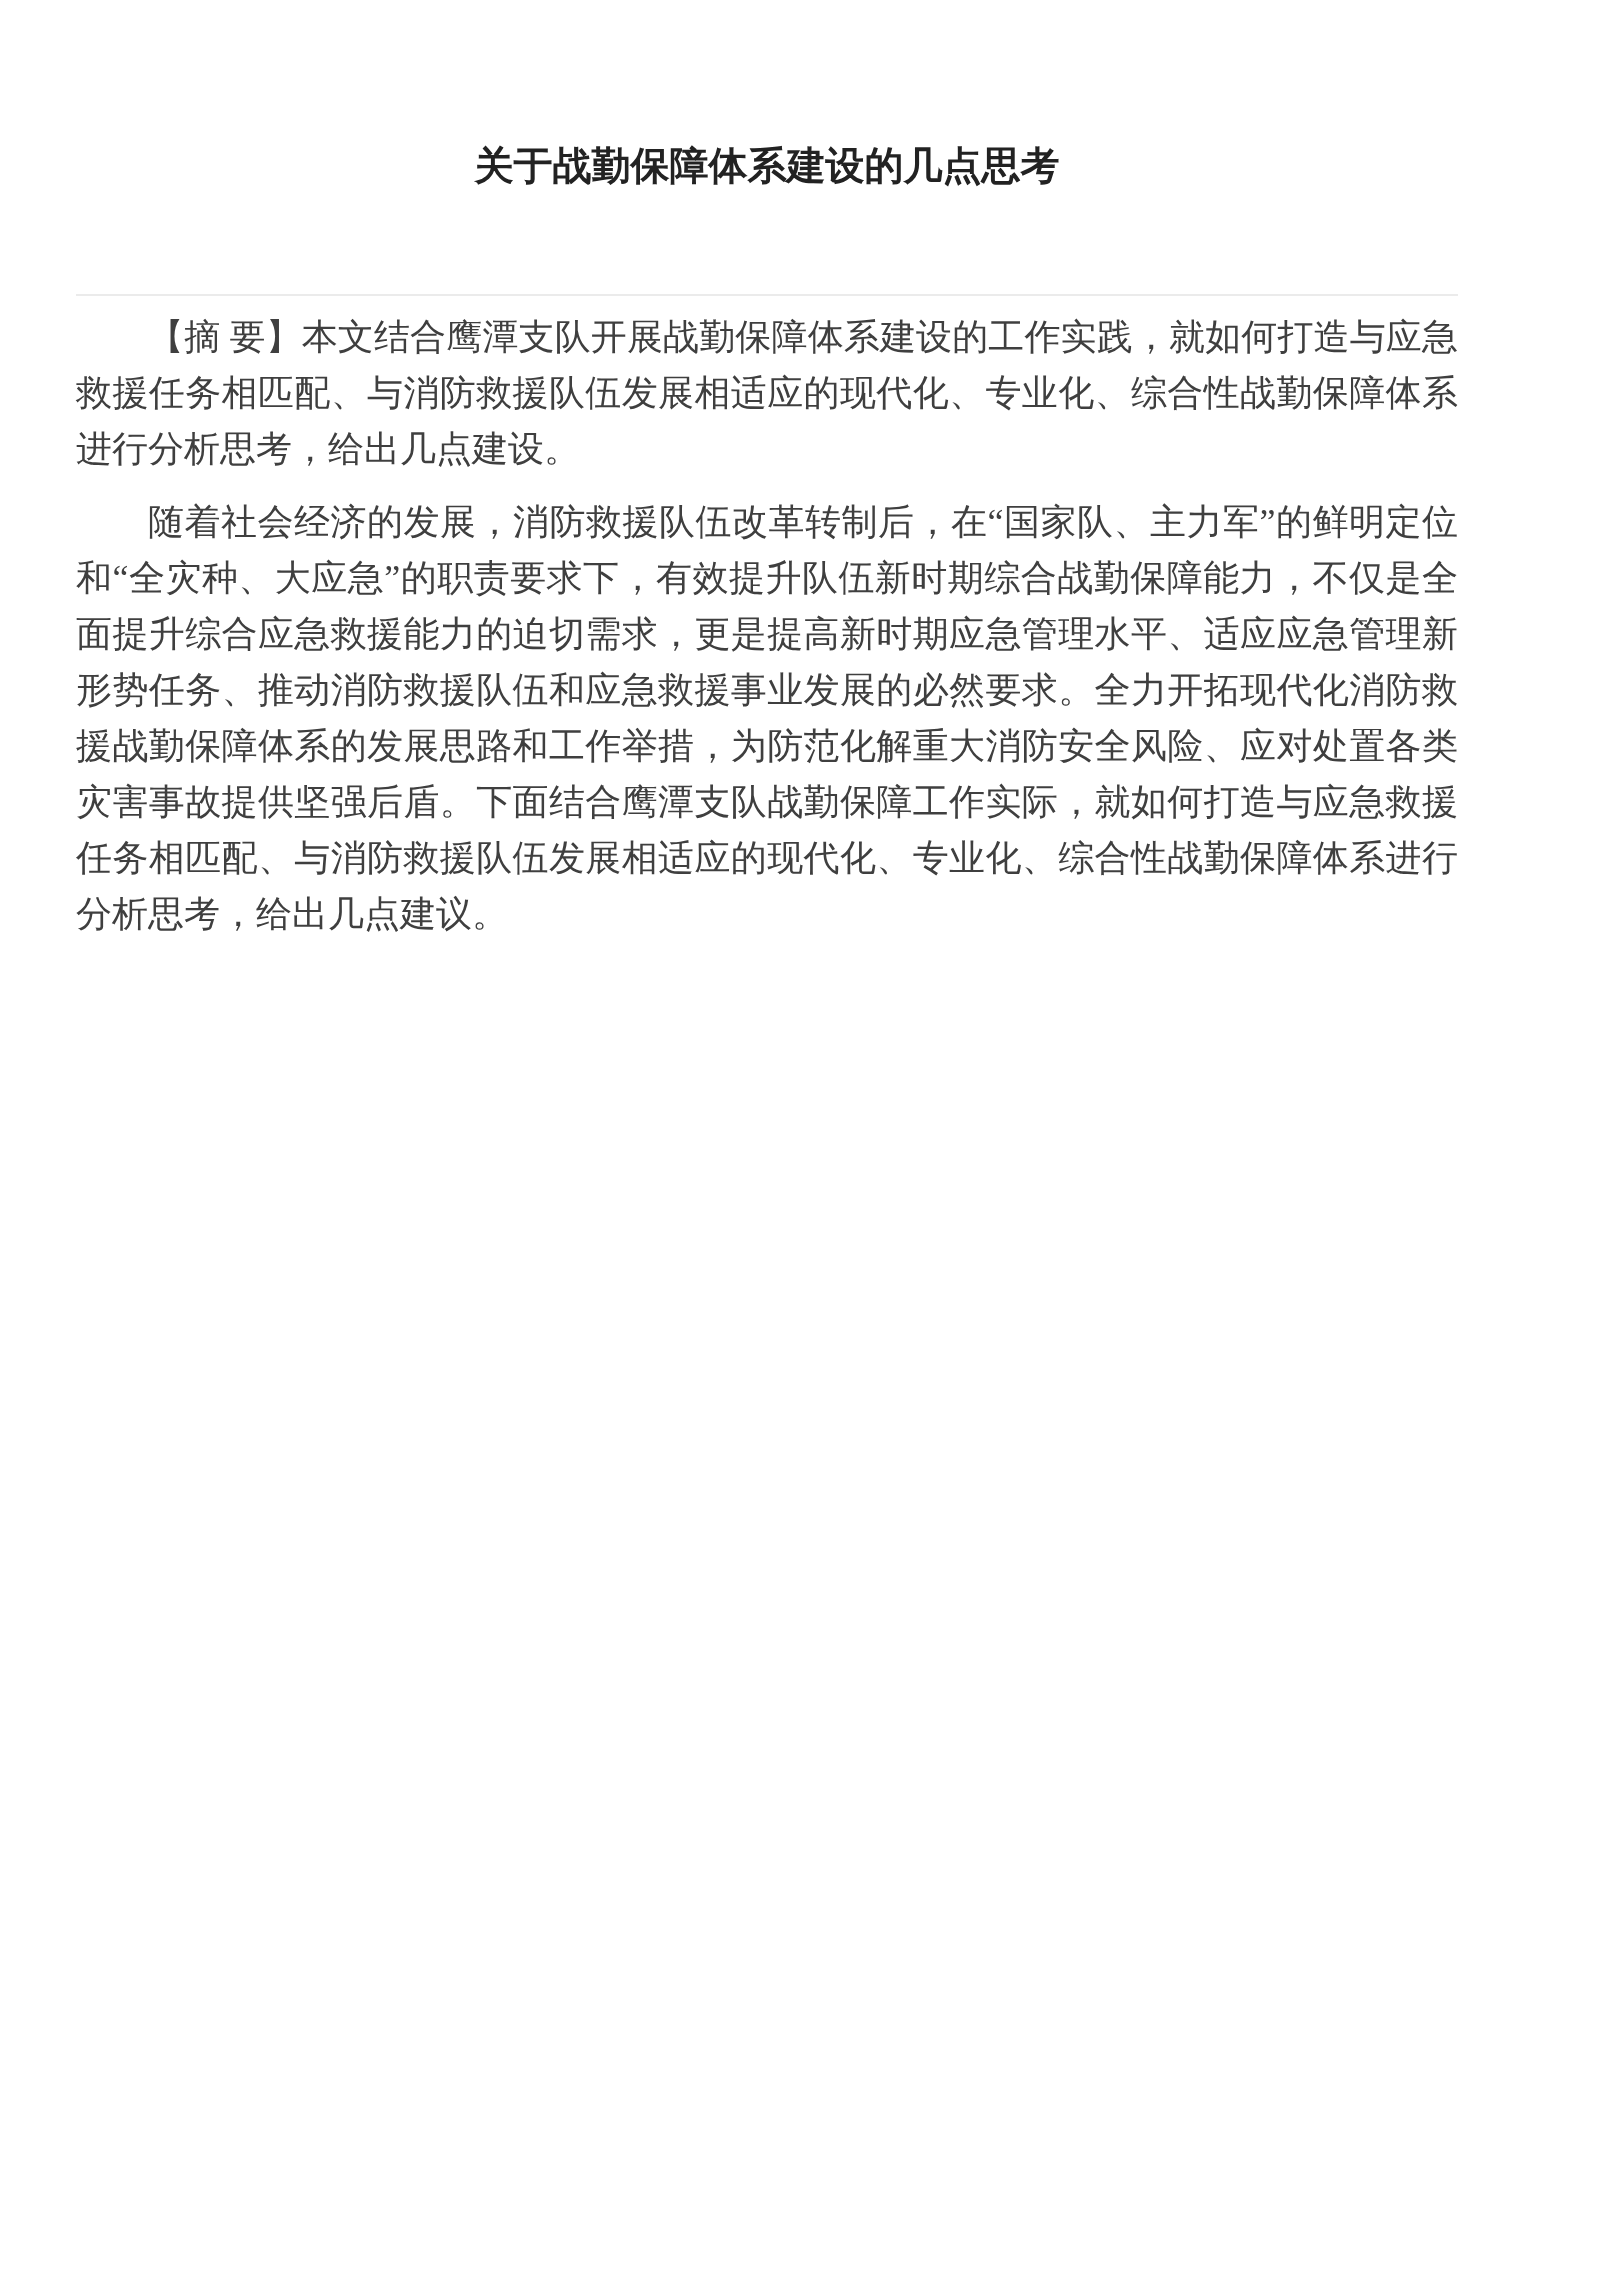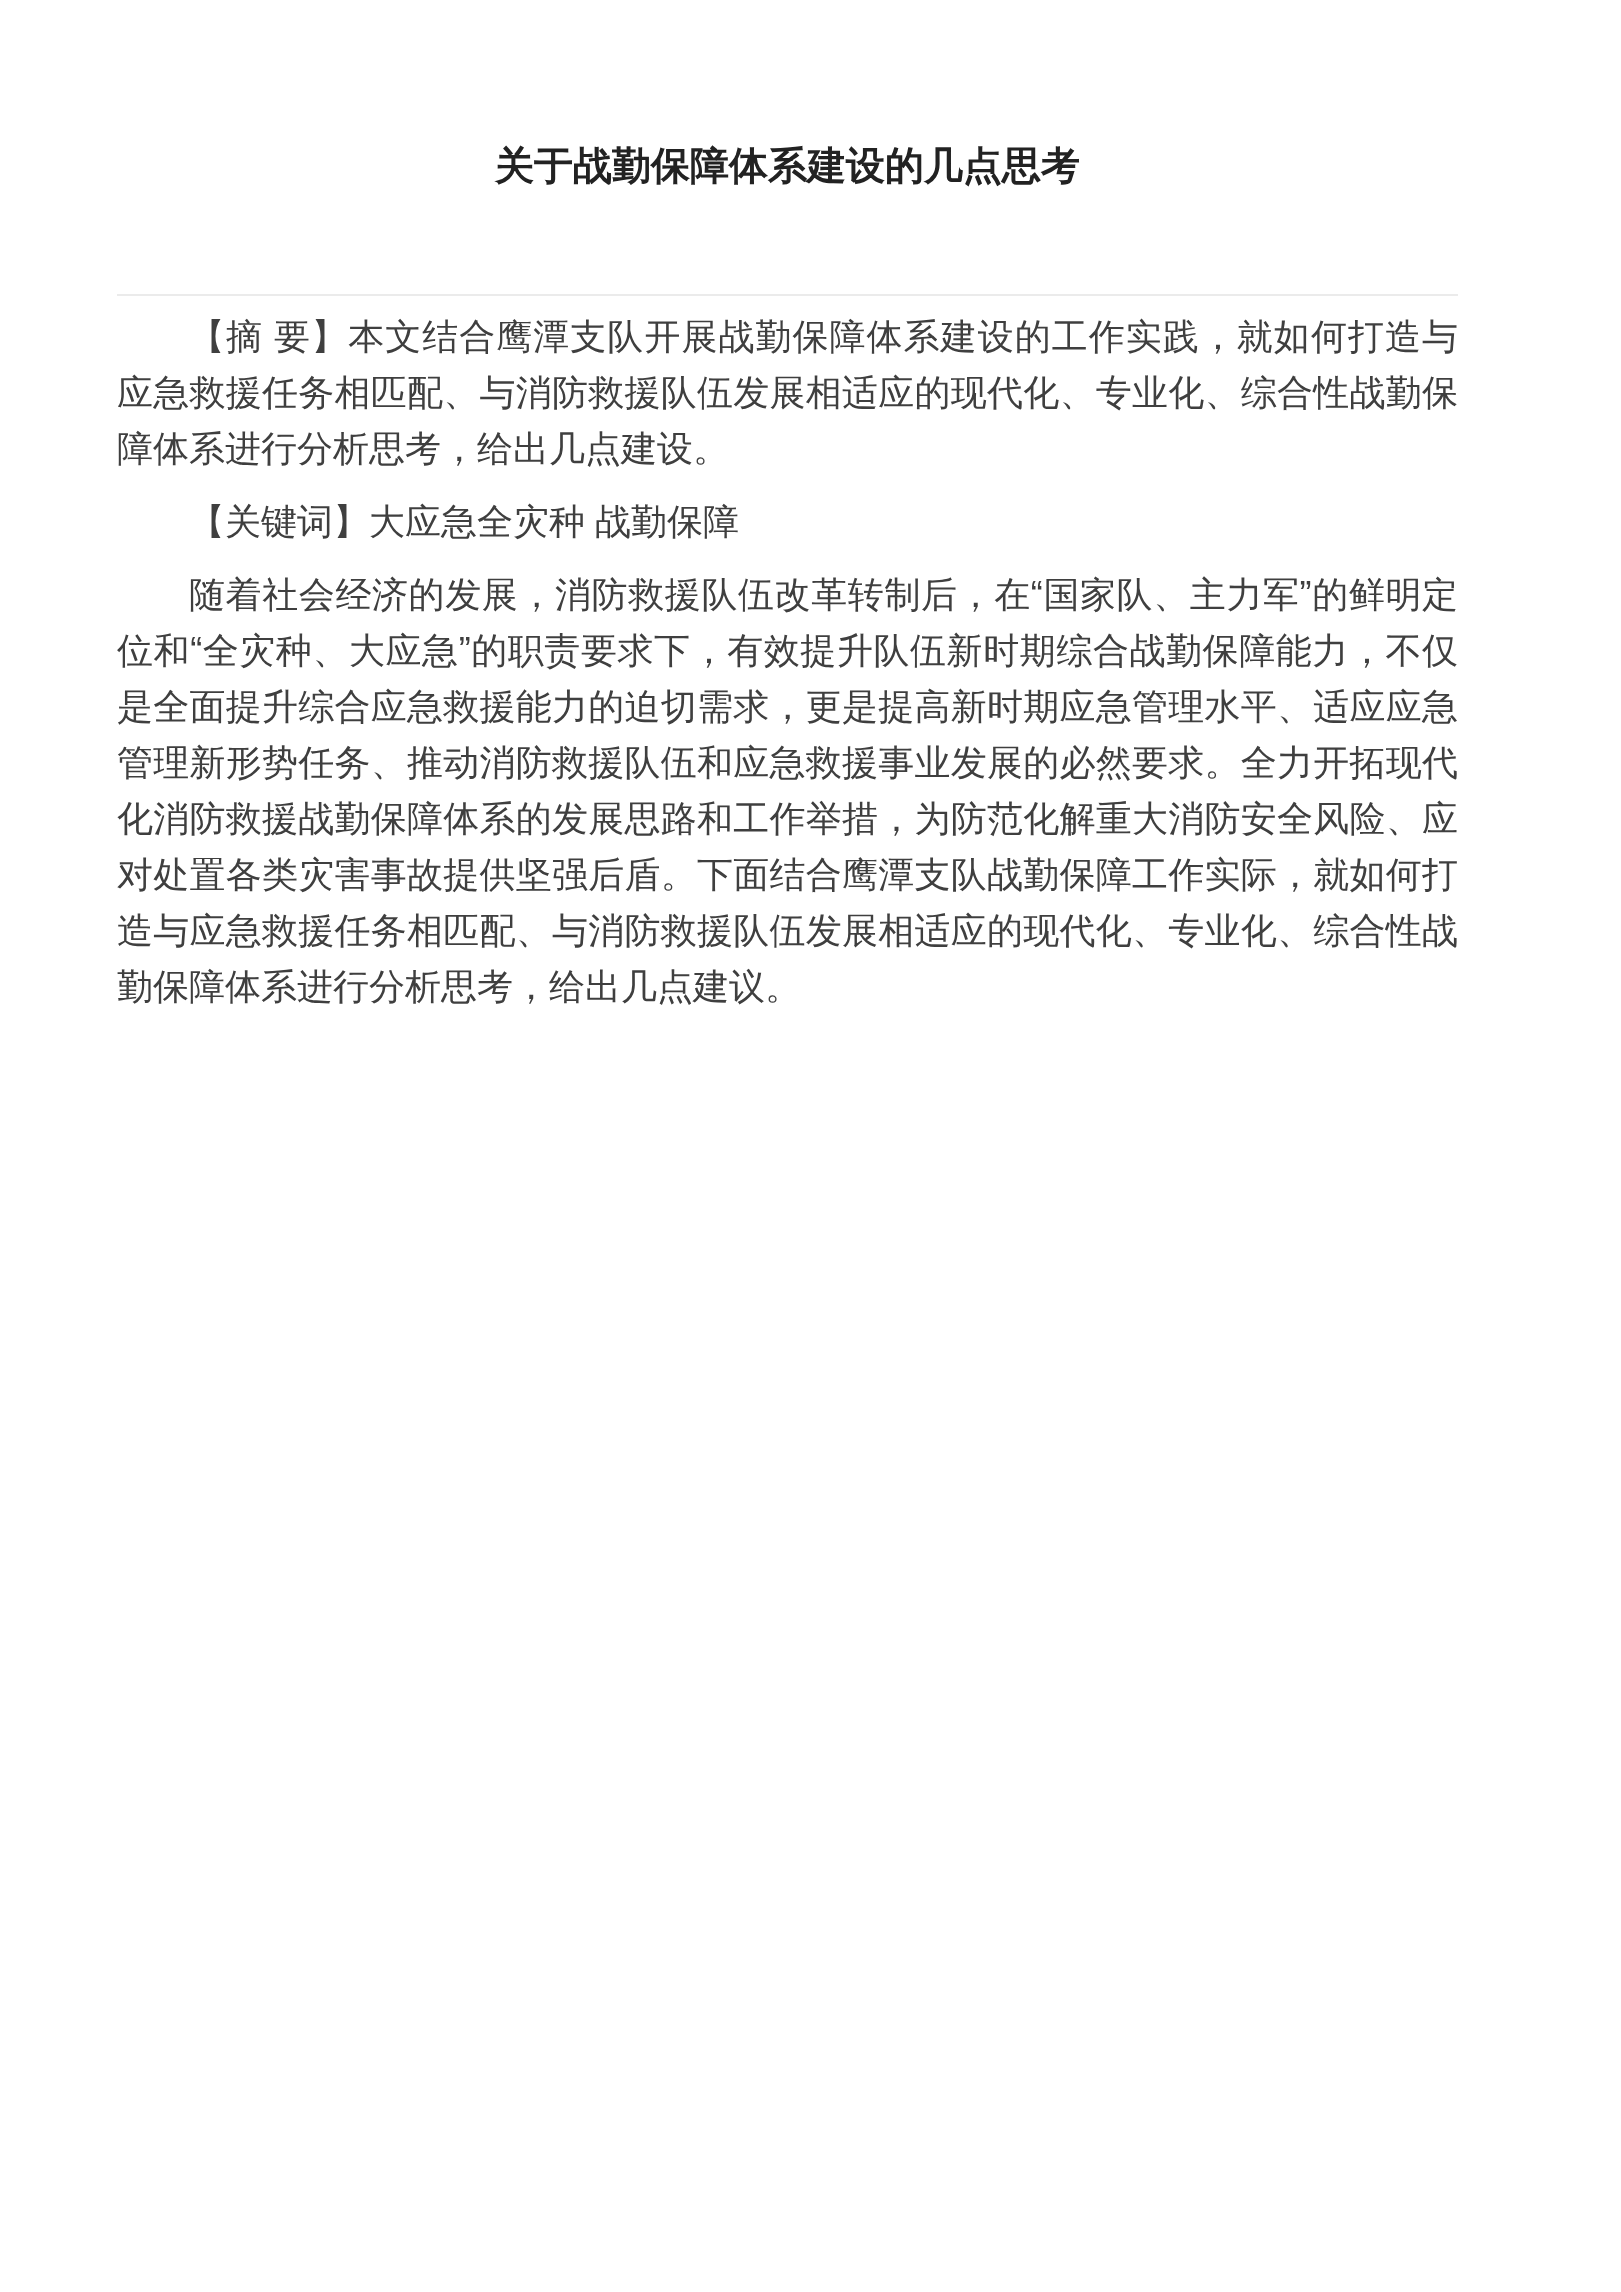--- a/index.html
+++ b/index.html
@@ -5,22 +5,22 @@
   html, body {
     margin: 0;
     padding: 0;
     background: #ffffff;
   }
   .page {
     width: 1621px;
     height: 2293px;
     box-sizing: border-box;
     background: #ffffff;
-    padding: 143px 163px 59px 117px;
-    font-family: Liberation Sans, sans-serif;
+    padding: 143px 163px 59px 76px;
+    font-family: Liberation Serif, serif;
     color: #3f3f3f;
     overflow: hidden;
   }
   .doc-title {
     font-size: 39px;
     font-weight: 700;
     color: #222222;
     text-align: center;
     line-height: 1.2;
     margin: 0 0 104px 0;
@@ -48,20 +48,19 @@
 <body>
 
 <div class="page">
 
   <h1 class="doc-title">关于战勤保障体系建设的几点思考</h1>
 
   <hr class="divider">
 
   <p class="para">【摘 要】本文结合鹰潭支队开展战勤保障体系建设的工作实践，就如何打造与应急救援任务相匹配、与消防救援队伍发展相适应的现代化、专业化、综合性战勤保障体系进行分析思考，给出几点建设。</p>
 
-  <p class="para">【关键词】大应急全灾种 战勤保障</p>
 
   <p class="para">随着社会经济的发展，消防救援队伍改革转制后，在“国家队、主力军”的鲜明定位和“全灾种、大应急”的职责要求下，有效提升队伍新时期综合战勤保障能力，不仅是全面提升综合应急救援能力的迫切需求，更是提高新时期应急管理水平、适应应急管理新形势任务、推动消防救援队伍和应急救援事业发展的必然要求。全力开拓现代化消防救援战勤保障体系的发展思路和工作举措，为防范化解重大消防安全风险、应对处置各类灾害事故提供坚强后盾。下面结合鹰潭支队战勤保障工作实际，就如何打造与应急救援任务相匹配、与消防救援队伍发展相适应的现代化、专业化、综合性战勤保障体系进行分析思考，给出几点建议。</p>
 
 
 
 </div>
 
 
 </body></html>

